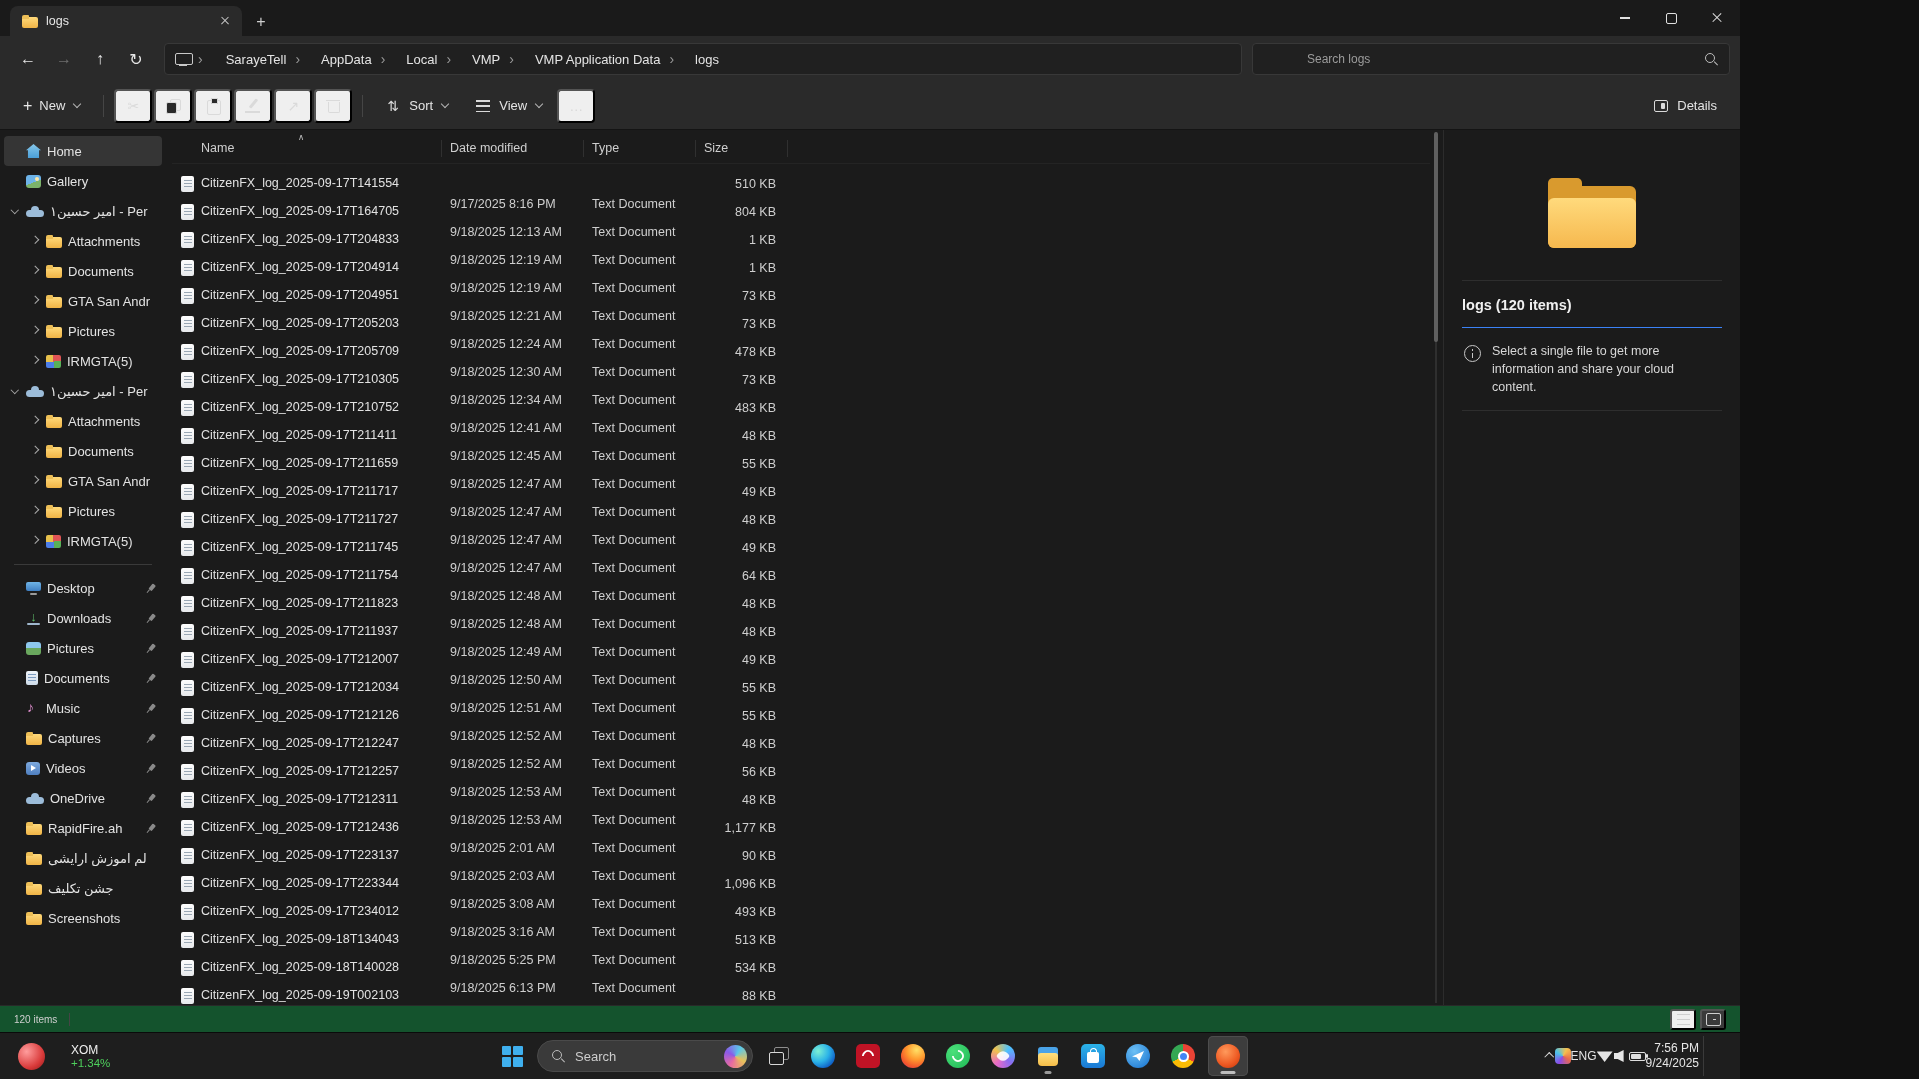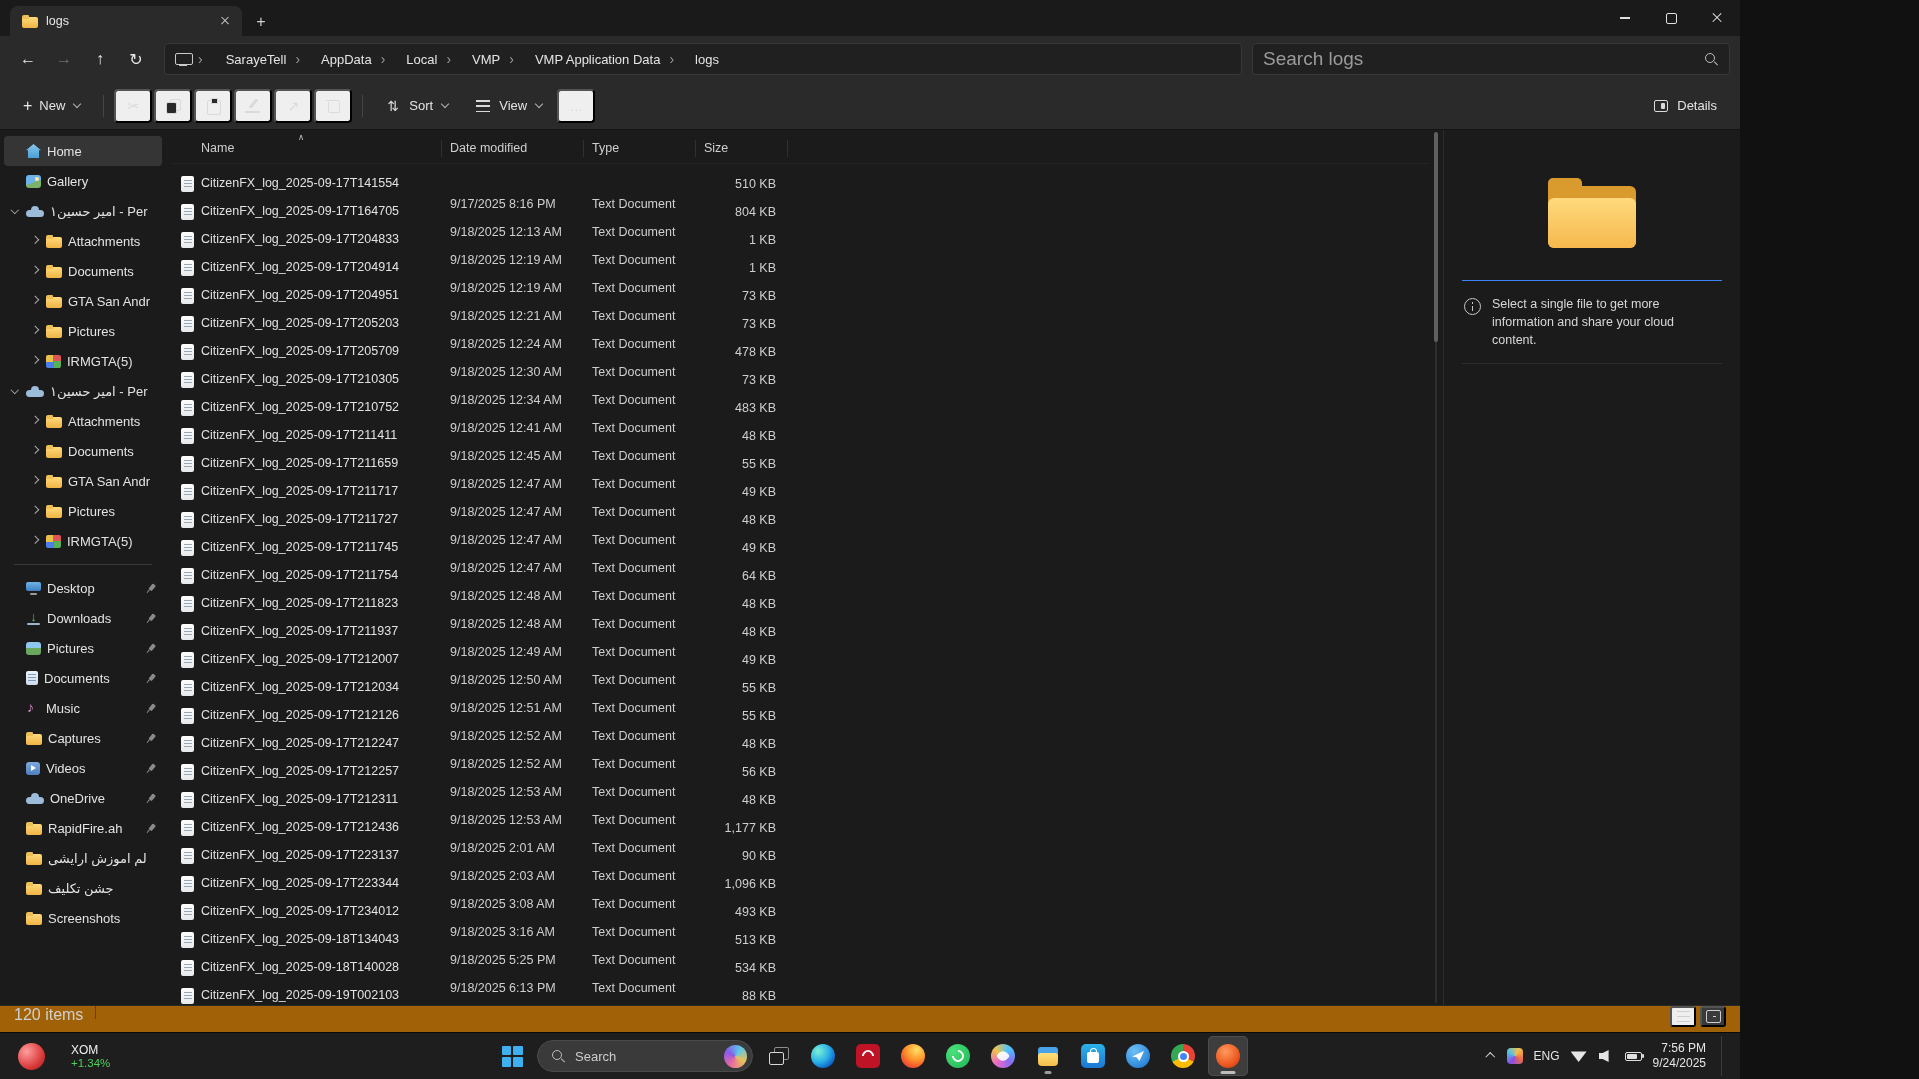--- a/index.html
+++ b/index.html
@@ -36,21 +36,21 @@
   .ic-pc::after { content:""; position:absolute; left:4px; bottom:0; width:8px; height:1.4px; background:#c9c9c9; }
   .crumbs { display:flex; align-items:center; min-width:0; overflow:hidden; }
   .crumb-wrap { display:flex; align-items:center; flex:none;margin-left:12px; }
   .crumb { background:none; border:none; color:#e4e4e4; font-size:13px; padding:3px 8px; border-radius:3px;
     font-family:inherit; white-space:nowrap; }
   .crumb-sep { color:#9a9a9a; font-size:14px; padding:0 1px; }
   .crumb-wrap:last-child .crumb-sep { display:none; }
   .searchbox { width:478px; height:32px; background:#202020; border:1px solid #383838; border-radius:4px;
     display:flex; align-items:center; padding:0 10px; flex:none; }
   .searchbox input { flex:1; background:transparent; border:none; outline:none; color:#fde047;
-    font-size:19px; font-family:inherit; }
+    font-size:12px; font-family:inherit;margin-left:44px; }
   .searchbox input::placeholder { color:#9b9b9b; }
   .ic-mag { width:15px; height:15px; position:relative; flex:none; }
   .ic-mag::before { content:""; position:absolute; left:1px; top:1px; width:8px; height:8px; border:1.4px solid #bdbdbd; border-radius:50%; }
   .ic-mag::after { content:""; position:absolute; left:9.6px; top:9.6px; width:5px; height:1.4px; background:#bdbdbd; transform:rotate(45deg); transform-origin:left center; }
 
   
   .toolbar { height:48px; background:#2a2a2a; border-bottom:1px solid #141414; display:flex; align-items:center;
     padding:0 12px; gap:2px; flex:none; }
   .t-btn { display:flex; align-items:center; gap:7px; height:34px; padding:0 11px; border-radius:4px;
     color:#e4e4e4; font-size:13px; background:none; border:none; font-family:inherit; flex:none; }
@@ -153,22 +153,22 @@
   .bf-front { position:absolute; left:4px; right:4px; top:22px; bottom:2px; background:linear-gradient(180deg,#ffda7c,#f6b84e); border-radius:6px; }
   .d-title-sec { border-top:1px solid #2e2e2e; padding:16px 0 14px; }
   .d-title { font-size:14.5px; font-weight:700; color:#f0f0f0; }
   .info-sec { border-top:1px solid #3b82f6; border-bottom:1px solid #2e2e2e; padding:14px 2px; display:flex; gap:11px; }
   .ic-info { width:17px; height:17px; border-radius:50%; border:1.3px solid #c8c8c8; position:relative; flex:none; margin-top:3px; }
   .ic-info::before { content:""; position:absolute; left:6.6px; top:3.4px; width:1.7px; height:2px; background:#c8c8c8; }
   .ic-info::after { content:""; position:absolute; left:6.6px; top:7px; width:1.7px; height:4.6px; background:#c8c8c8; }
   .i-text { font-size:12.5px; color:#d8d8d8; line-height:1.45; max-width:216px; }
 
   
-  .statusbar { height:27px; background:#a16207; border-top:1px solid #292929; display:flex; align-items:flex-start;
-    padding:0 14px; font-size:16px; color:#cfcfcf; flex:none; }
+  .statusbar { height:27px; background:#14532d; border-top:1px solid #292929; display:flex; align-items:center;
+    padding:0 14px; font-size:10px; color:#cfcfcf; flex:none; }
   .sb-sep { width:1px; height:13px; background:#454545; margin-left:12px; }
   .sb-right { margin-left:auto; display:flex; gap:4px; }
   .sb-ic { width:26px; height:21px; border-radius:3px; position:relative; display:flex; align-items:center; justify-content:center; }
   .sb-ic.on { background:#3a3a3a; }
   .sb-lines::before { content:""; width:13px; height:11px; background:repeating-linear-gradient(180deg,#cfcfcf 0 1.4px, transparent 1.4px 4.8px); }
   .sb-panel::before { content:""; width:13px; height:11px; border:1.2px solid #cfcfcf; border-radius:2px; }
   .sb-panel::after { content:""; position:absolute; right:8px; top:8px; bottom:8px; width:3px; background:#cfcfcf; }
 
   
   .taskbar { height:47px; background:#1e1e1e; border-top:1px solid #0a0a0a; position:relative;
@@ -209,21 +209,21 @@
   .tb-explorer::before { content:""; position:absolute; left:2px; right:2px; top:3px; height:11px; background:#4aa3e8; border-radius:3px; }
   .tb-explorer::after { content:""; position:absolute; left:2px; right:2px; bottom:2px; height:13px; background:linear-gradient(#ffdf7e,#f5bd48); border-radius:3px 3px 4px 4px; }
   .tb-store { border-radius:5px; background:linear-gradient(#2bb3e8,#1a78d4); }
   .tb-store::before { content:""; position:absolute; left:8.5px; right:8.5px; top:4px; height:5px; border:1.6px solid #fff; border-bottom:none; border-radius:4px 4px 0 0; }
   .tb-store::after { content:""; position:absolute; left:6px; right:6px; top:8px; bottom:5px; background:#fff; border-radius:2px; }
   .tb-appblue { border-radius:50%; background:radial-gradient(circle at 35% 30%, #6ec1f5, #2a84d8 75%); }
   .tb-appblue::after { content:""; position:absolute; inset:7px 6px; background:#fff; clip-path:polygon(0 55%,100% 0,62% 100%,38% 62%); }
   .tb-chrome { border-radius:50%; background:conic-gradient(#ea4335 0 120deg, #fbbc05 120deg 240deg, #34a853 240deg 360deg); }
   .tb-chrome::after { content:""; position:absolute; inset:6.5px; background:#4285f4; border:2.5px solid #fff; border-radius:50%; }
   .tb-orange { border-radius:50%; background:radial-gradient(circle at 40% 32%, #ff9a5c, #ee5a23 58%, #c23208); }
-  .tray { position:absolute; right:6px; display:flex; align-items:center; gap:11px; padding-right:8px; }
+  .tray { position:absolute; right:24px; display:flex; align-items:center; padding-right:8px; }
   .tr-chev { width:11px; height:11px; position:relative; }
   .tr-chev::before { content:""; position:absolute; width:5.5px; height:5.5px; border-right:1.4px solid #dcdcdc;
     border-bottom:1.4px solid #dcdcdc; left:2px; top:3px; transform:rotate(225deg); }
   .tr-app { width:16px; height:16px; border-radius:4px; background:conic-gradient(from 30deg,#f5c04c,#e86a4c,#8a4ce8,#4cc2e8,#f5c04c); }
   .tr-lang { font-size:12px; color:#e4e4e4; }
   .tr-wifi { width:16px; height:12px; background:#e6e6e6; clip-path:polygon(50% 100%, 0 12%, 100% 12%); border-radius:2px; }
   .tr-vol { width:16px; height:12px; position:relative; }
   .tr-vol::before { content:""; position:absolute; left:1px; top:3px; width:4px; height:6px; background:#e6e6e6; }
   .tr-vol::after { content:""; position:absolute; left:4px; top:0; width:7px; height:12px; background:#e6e6e6; clip-path:polygon(0 30%,100% 0,100% 100%,0 70%); }
   .tr-batt { width:17px; height:9px; border:1.1px solid #dfdfdf; border-radius:2px; position:relative; }
@@ -851,20 +851,23 @@
       <div class="vs-track"></div>
       <div class="vs-thumb"></div>
     </div>
 
     <div class="details">
       <div class="bigfolder">
         <span class="bf-back"></span>
         <span class="bf-tab"></span>
         <span class="bf-front"></span>
       </div>
+      <div class="d-title-sec">
+        <div class="d-title">logs (120 items)</div>
+      </div>
       <div class="info-sec">
         <span class="ic-info"></span>
         <div class="i-text">Select a single file to get more information and share your cloud content.</div>
       </div>
     </div>
   </div>
 
   <div class="statusbar">
     <span>120 items</span>
     <span class="sb-sep"></span>

